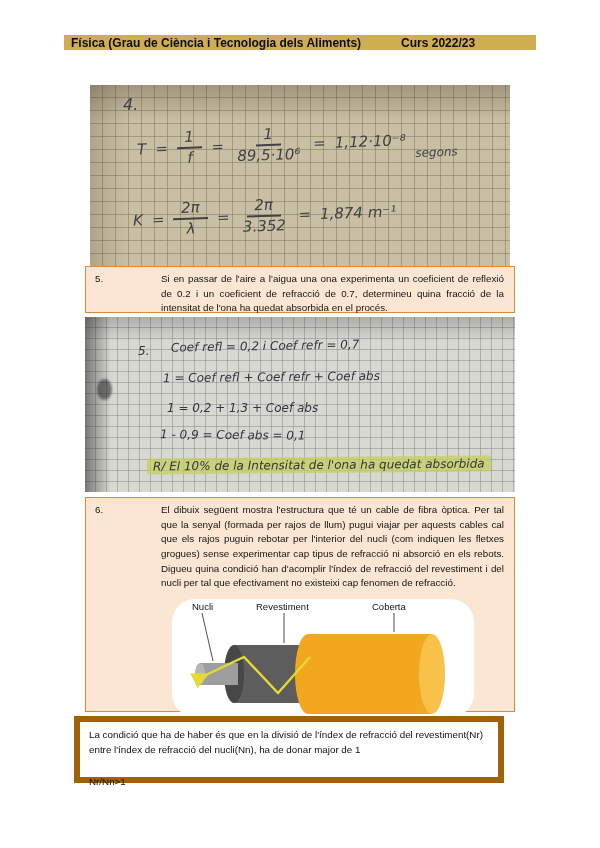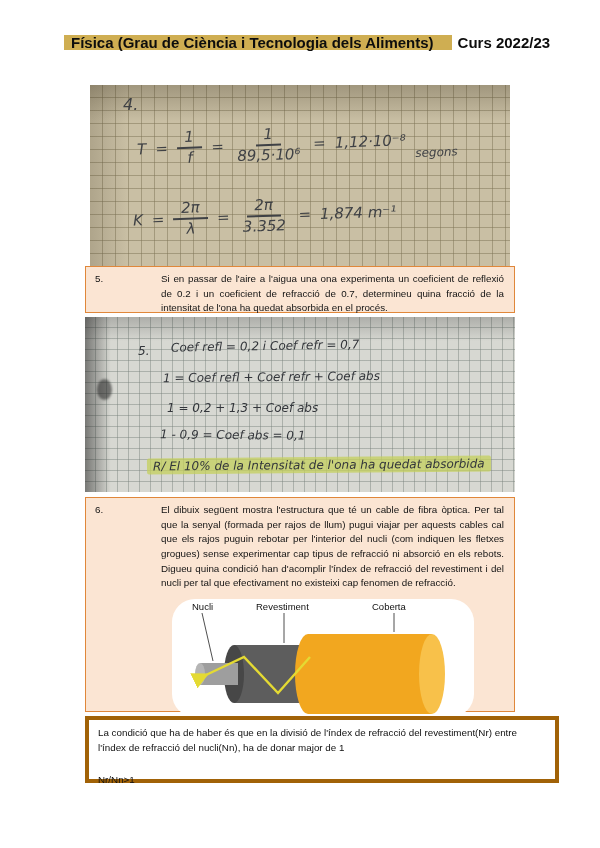--- a/index.html
+++ b/index.html
@@ -5,25 +5,25 @@
   * { margin:0; padding:0; box-sizing:border-box; }
   html,body { background:#ffffff; }
   .page {
     position:relative; width:600px; height:848px; margin:0 auto;
     background:#ffffff; overflow:hidden;
     font-family:"Liberation Sans", sans-serif; color:#141414;
   }
 
   
   .header-bar {
-    position:absolute; left:64px; top:35px; width:388px; height:15px;
+    position:absolute; left:64px; top:35px; width:472px; height:15px;
     background:#cfae52; display:flex; align-items:center; padding:0 7px;
-    font-size:15px; font-weight:bold; color:#0d0d0d; white-space:nowrap;
+    font-size:12px; font-weight:bold; color:#0d0d0d; white-space:nowrap;
   }
-  .header-bar .term { margin-left:24px; }
+  .header-bar .term { margin-left:40px; }
 
   
   .photo {
     position:absolute; overflow:hidden;
     font-family:"DejaVu Sans", sans-serif; font-style:italic;
   }
   .photo1 {
     left:90px; top:85px; width:420px; height:181px;
     background-color:#c9bfa4;
     background-image:
@@ -69,22 +69,22 @@
   .q-text { text-align:justify;margin-left:44px; }
 
   
   .diagram-box {
     margin:8px 0 0 77px; width:302px; height:118px; background:#ffffff;border-radius:23px;
   }
   .fiber-svg { width:302px; height:118px; display:block; }
 
   
   .answer-box {
-    position:absolute; left:85px; top:716px; width:474px; height:67px;
-    background:#ffffff; border:4px solid #a16207;
+    position:absolute; left:74px; top:716px; width:430px; height:67px;
+    background:#ffffff; border:6px solid #a16207;
     padding:6px 9px; font-size:9.8px; line-height:1.5; color:#101010;
   }
   .answer-box .conclusion { margin-top:18px; }
 </style>
 </head>
 <body>
 
 <div class="page">
 
   <div class="header-bar">

